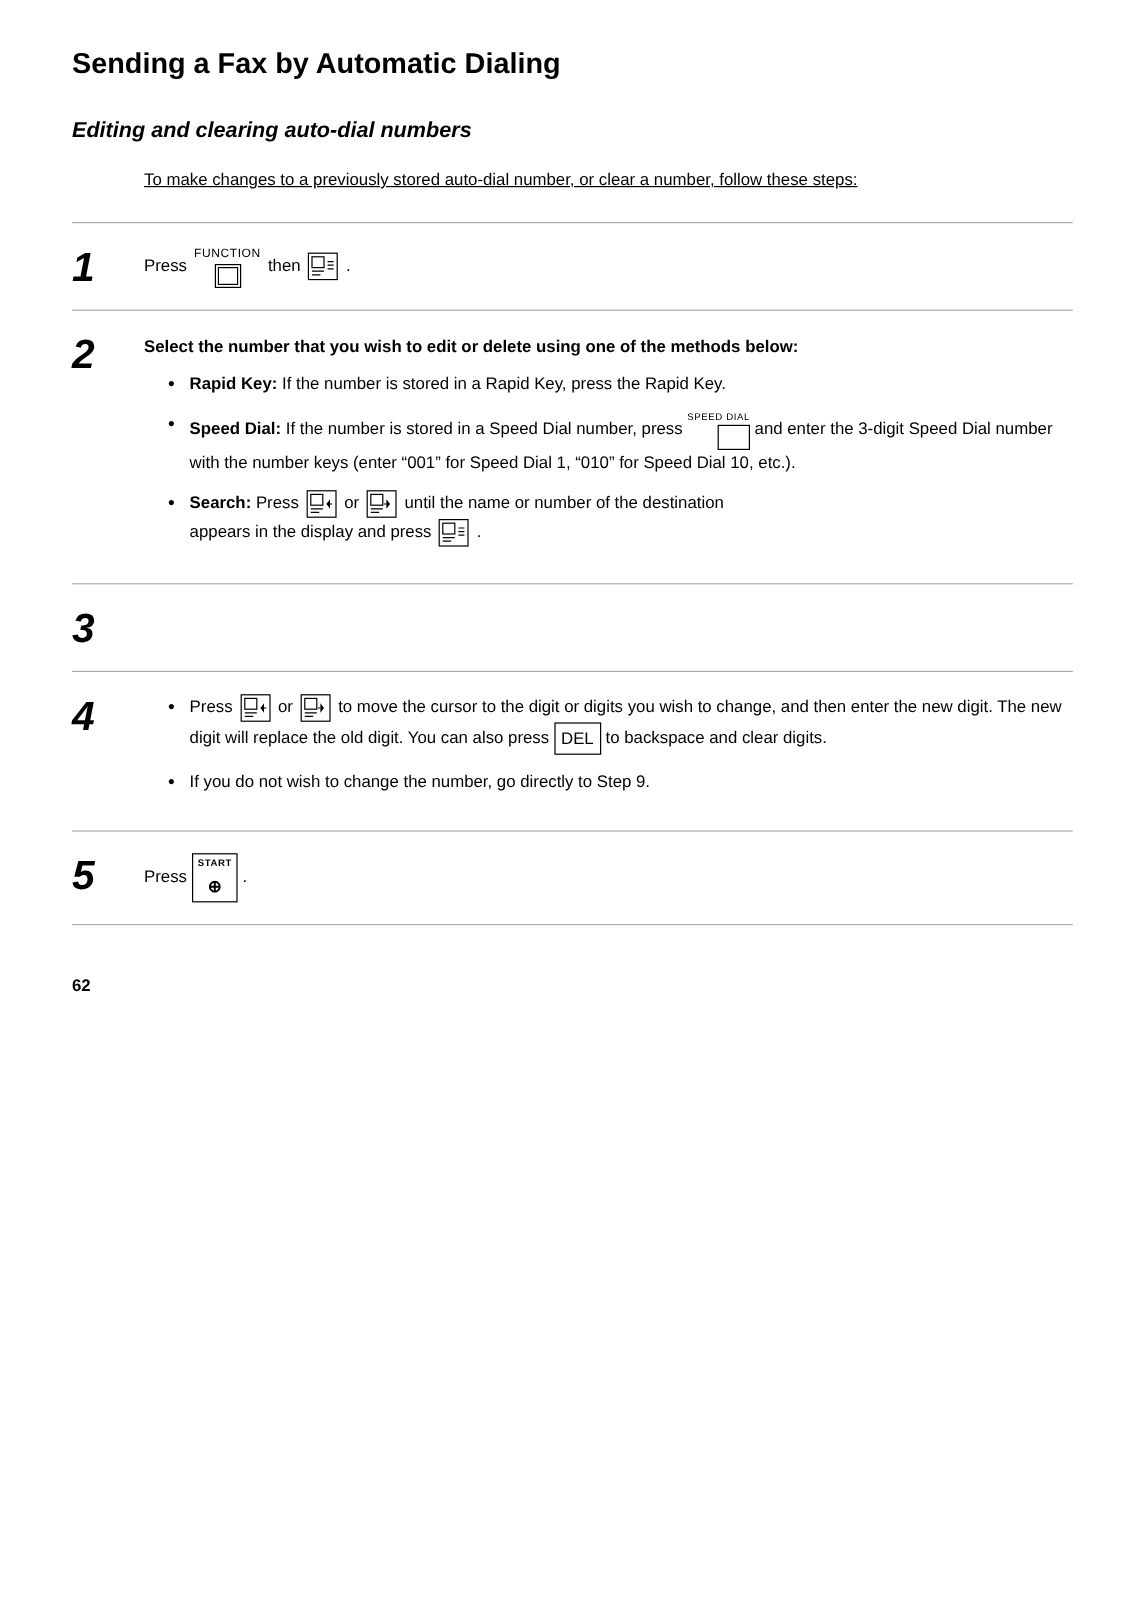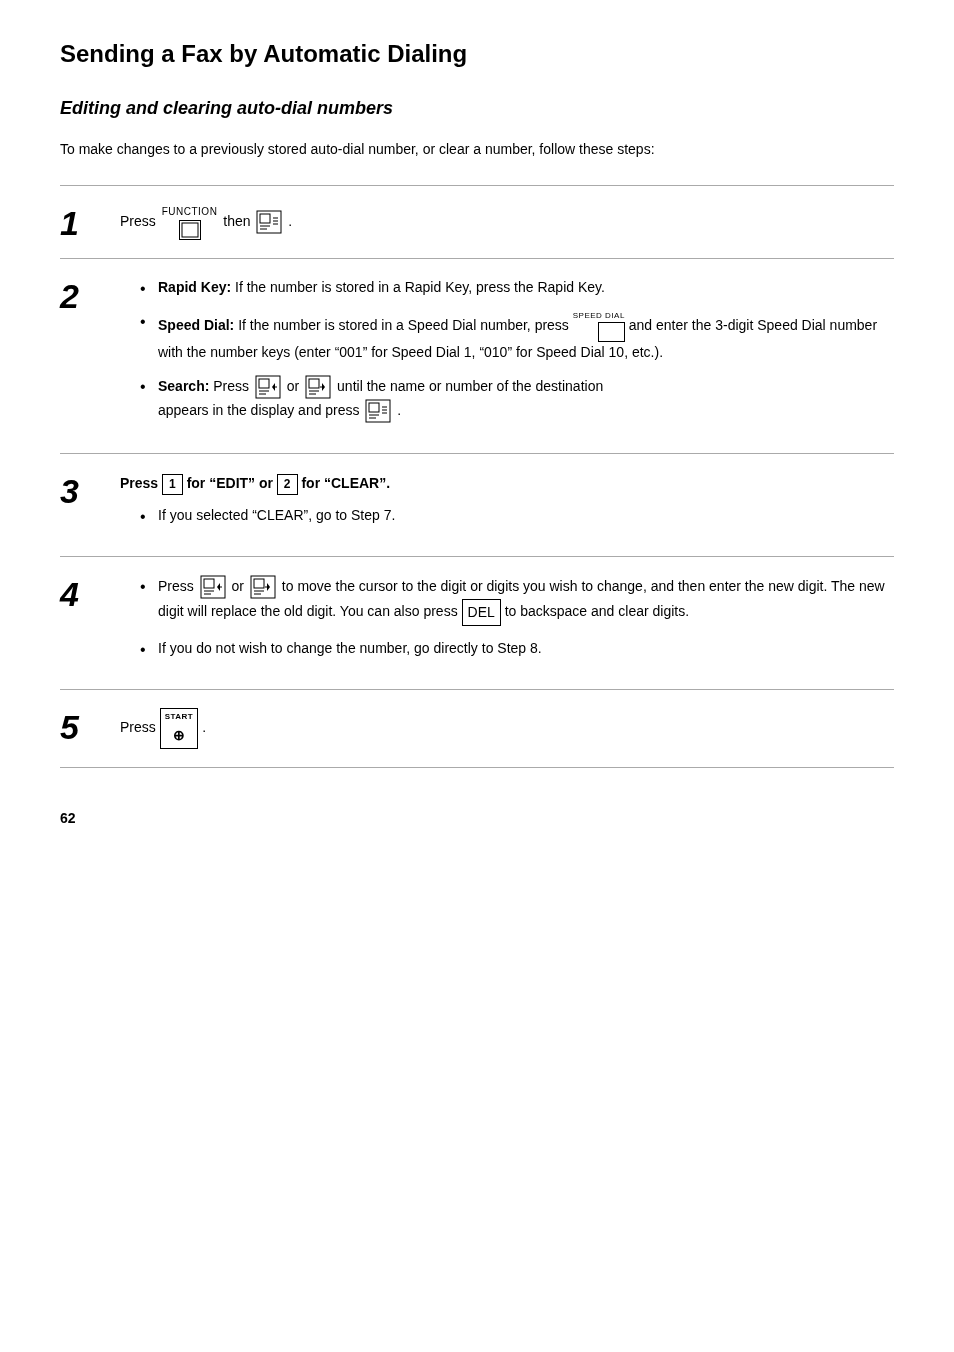--- a/index.html
+++ b/index.html
@@ -20,22 +20,24 @@
     }
 
     .section-title {
       font-size: 18px;
       font-weight: bold;
       font-style: italic;
       margin-bottom: 20px;
     }
 
     .intro-text {
+      margin-left: 60px;
       margin-bottom: 25px;
       line-height: 1.5;
+      text-decoration: underline;
     }
 
     .steps-container {
       border-top: 1px solid #aaa;
     }
 
     .step {
       display: flex;
       align-items: flex-start;
       padding: 18px 0 18px 0;
@@ -202,20 +204,21 @@
           <line x1="17" y1="14" x2="22" y2="14" stroke="#000" stroke-width="1"></line>
         </svg>
       </span>
       <span>.</span>
     </div>
   </div>
 
   <div class="step">
     <div class="step-number">2</div>
     <div class="step-content">
+      <div class="step-heading">Select the number that you wish to edit or delete using one of the methods below:</div>
       <ul class="bullet-list">
 
         <li>
           <strong>Rapid Key:</strong>
           <span>If the number is stored in a Rapid Key, press the Rapid Key.</span>
         </li>
 
         <li>
           <strong>Speed Dial:</strong>
           <span> If the number is stored in a Speed Dial number, press </span>
@@ -269,32 +272,20 @@
             </svg>
           </span>
           <span>.</span>
         </li>
       </ul>
     </div>
   </div>
 
   <div class="step">
     <div class="step-number">3</div>
-    <div class="step-content">
-      <div class="step-heading">
-        <span>Press</span>
-        <span class="inline-key">1</span>
-        <span>for “EDIT” or</span>
-        <span class="inline-key">2</span>
-        <span>for  “CLEAR”.</span>
-      </div>
-      <ul class="bullet-list">
-        <li>If you selected “CLEAR”, go to Step 7.</li>
-      </ul>
-    </div>
   </div>
 
   <div class="step">
     <div class="step-number">4</div>
     <div class="step-content">
       <ul class="bullet-list">
         <li>
           <span>Press </span>
           
           <span class="icon-btn">
@@ -316,21 +307,21 @@
               <line x1="4" y1="16" x2="14" y2="16" stroke="#000" stroke-width="1"></line>
               <line x1="4" y1="19" x2="11" y2="19" stroke="#000" stroke-width="1"></line>
               <polygon points="17,8 20,12 17,16" fill="#000"></polygon>
               <line x1="17" y1="12" x2="15" y2="12" stroke="#000" stroke-width="1"></line>
             </svg>
           </span>
           <span> to move the cursor to the digit or digits you wish to change, and then enter the new digit. The new digit will replace the old digit. You can also press </span>
           <span class="del-key">DEL</span>
           <span>to backspace and clear digits.</span>
         </li>
-        <li>If you do not wish to change the number, go directly to Step 8.</li>
+        <li>If you do not wish to change the number, go directly to Step 9.</li>
       </ul>
     </div>
   </div>
 
   <div class="step">
     <div class="step-number">5</div>
     <div class="step-content">
       <span>Press</span>
       
       <span class="start-key">

